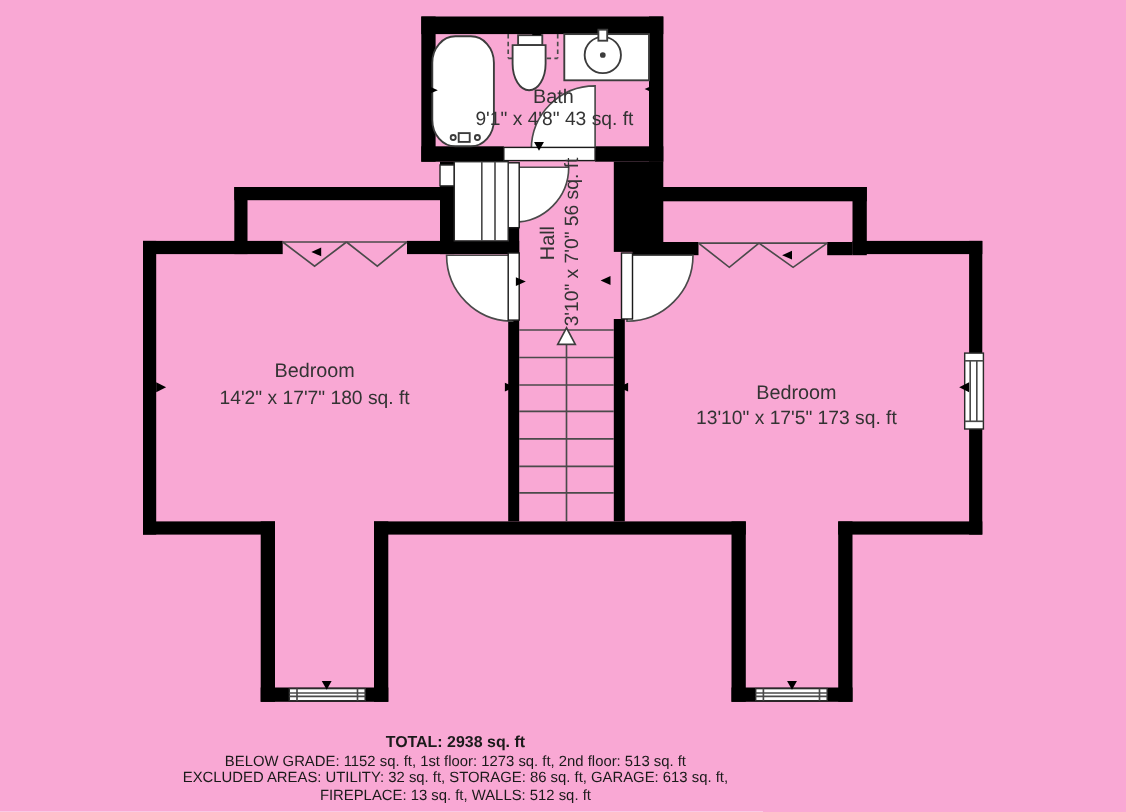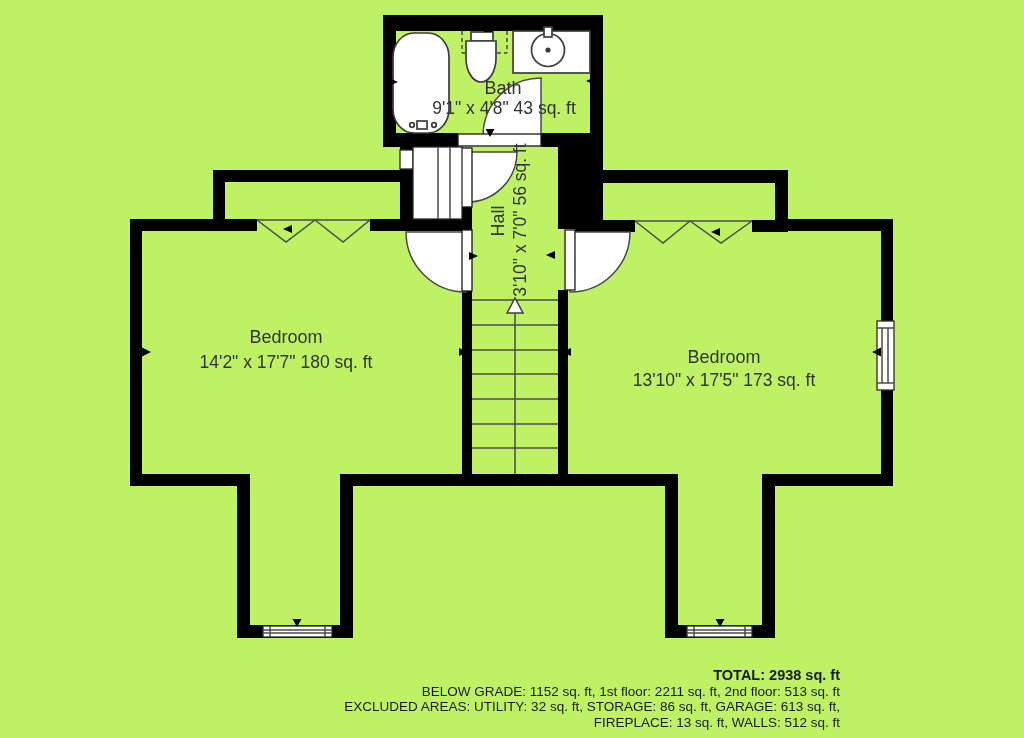--- a/index.html
+++ b/index.html
@@ -1,32 +1,32 @@
 <!DOCTYPE html>
 <html style="--wall: #000000; --line: #4a4a4a; --fixture: #3c3c3c; --text: #333333; --summary: #1a1a1a;"><head>
 <meta charset="utf-8">
 <style>
   html,body{margin:0;padding:0;background:#fff;}
-  .page{position:relative;width:1024px;height:738px;background:#bef264;overflow:hidden;
+  .page{position:relative;width:1024px;height:738px;background:#f9a8d4;overflow:hidden;
         font-family:"Liberation Sans","DejaVu Sans",sans-serif;}
   svg{position:absolute;left:0;top:0;}
   .wall{fill:var(--wall);stroke:none;}
   .thin{stroke:var(--line);stroke-width:1.5;fill:none;}
   .fix{stroke:var(--fixture);stroke-width:1.7;fill:#fff;}
   .fan{stroke:var(--line);stroke-width:1.5;fill:#fff;}
   .leaf{stroke:#1a1a1a;stroke-width:1.3;fill:#fff;}
   .winf{stroke:#2a2a2a;stroke-width:1.3;fill:#fff;}
   .tick{fill:var(--wall);stroke:none;}
   .label{position:absolute;transform:translate(-50%,-50%);white-space:nowrap;
          color:var(--text);text-align:center;}
   .room-name{font-size:18px;}
   .room-dims{font-size:17.5px;}
   .rot{transform:translate(-50%,-50%) rotate(-90deg);}
-  .summary{position:absolute;left:0;top:668px;width:828px;text-align:right;
-           color:var(--summary);font-size:13.5px;line-height:15.5px;padding-left:12px;}
+  .summary{position:absolute;left:0;top:668px;width:828px;text-align:center;
+           color:var(--summary);font-size:13.5px;line-height:15.5px;}
   .summary .total{font-weight:bold;font-size:14.5px;}
 </style>
 </head>
 <body style="background: rgb(255, 255, 255);">
 
 <div class="page">
 
 <svg width="1024" height="738" viewBox="0 0 1024 738">
 
   <g>
@@ -187,18 +187,18 @@
   <div class="label room-dims rot" style="left:520px;top:220px">3'10" x 7'0" 56 sq. ft</div>
 
   <div class="label room-name" style="left:286px;top:337px">Bedroom</div>
   <div class="label room-dims" style="left:286px;top:362px">14'2" x 17'7" 180 sq. ft</div>
 
   <div class="label room-name" style="left:724px;top:357px">Bedroom</div>
   <div class="label room-dims" style="left:724px;top:380px">13'10" x 17'5" 173 sq. ft</div>
 
   <div class="summary">
     <div class="total">TOTAL: 2938 sq. ft</div>
-    <div>BELOW GRADE: 1152 sq. ft, 1st floor: 2211 sq. ft, 2nd floor: 513 sq. ft</div>
+    <div>BELOW GRADE: 1152 sq. ft, 1st floor: 1273 sq. ft, 2nd floor: 513 sq. ft</div>
     <div>EXCLUDED AREAS: UTILITY: 32 sq. ft, STORAGE: 86 sq. ft, GARAGE: 613 sq. ft,</div>
     <div>FIREPLACE: 13 sq. ft, WALLS: 512 sq. ft</div>
   </div>
 
 </div>
 
 </body></html>

